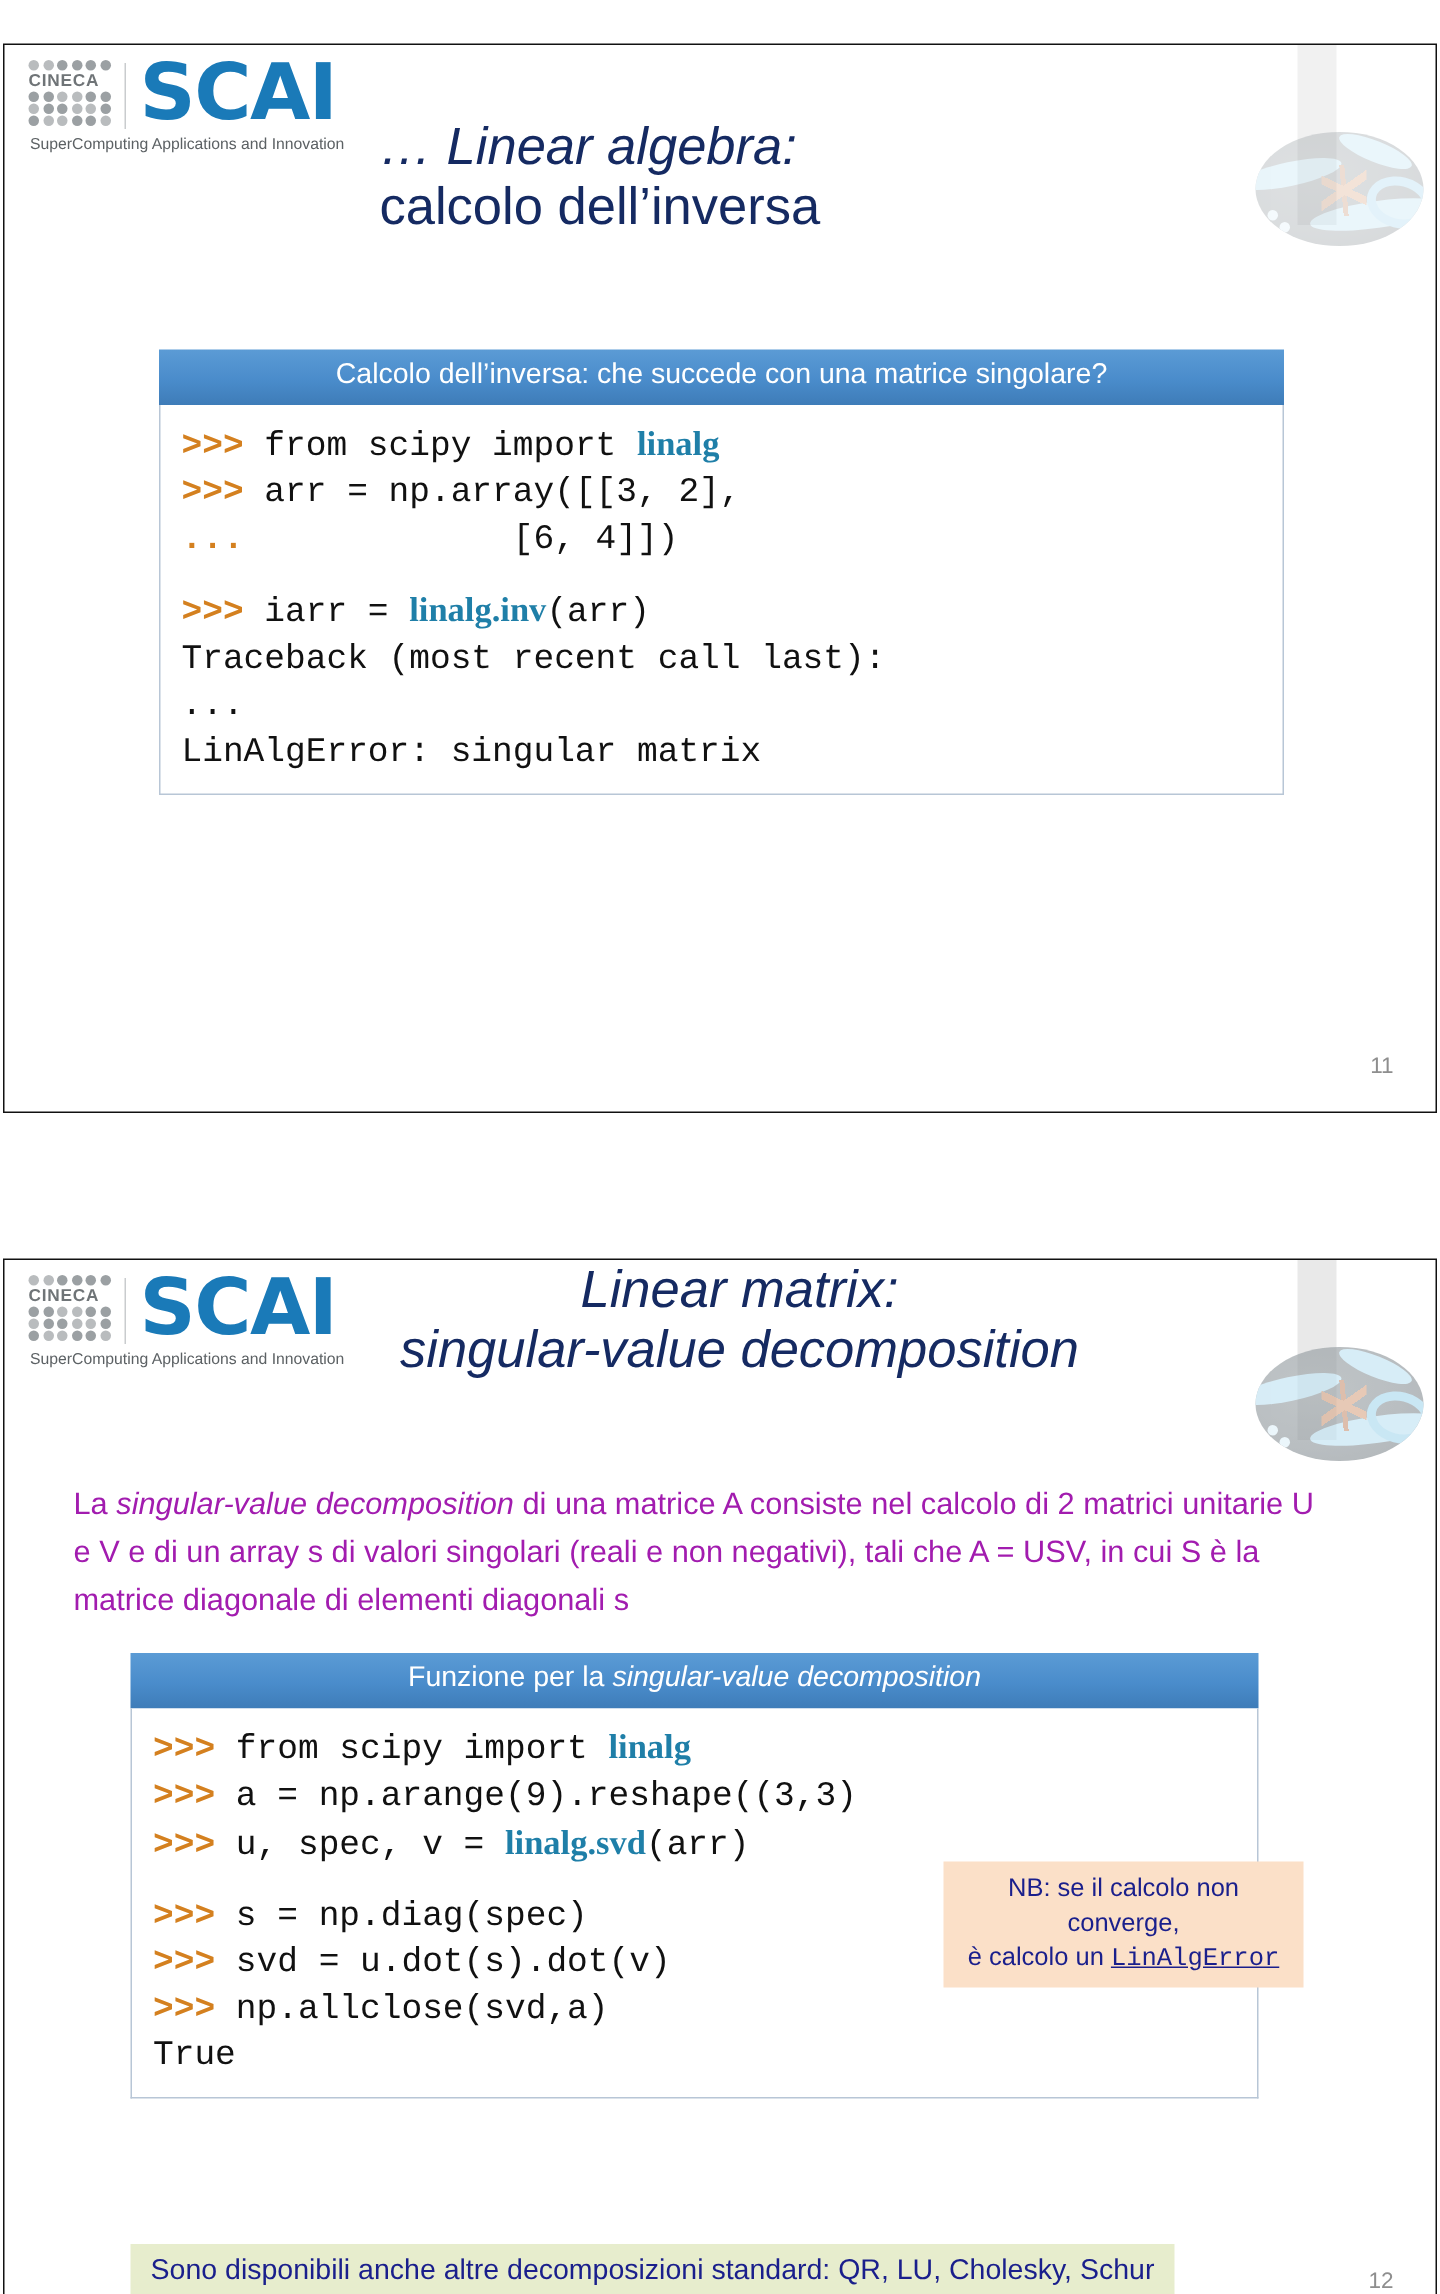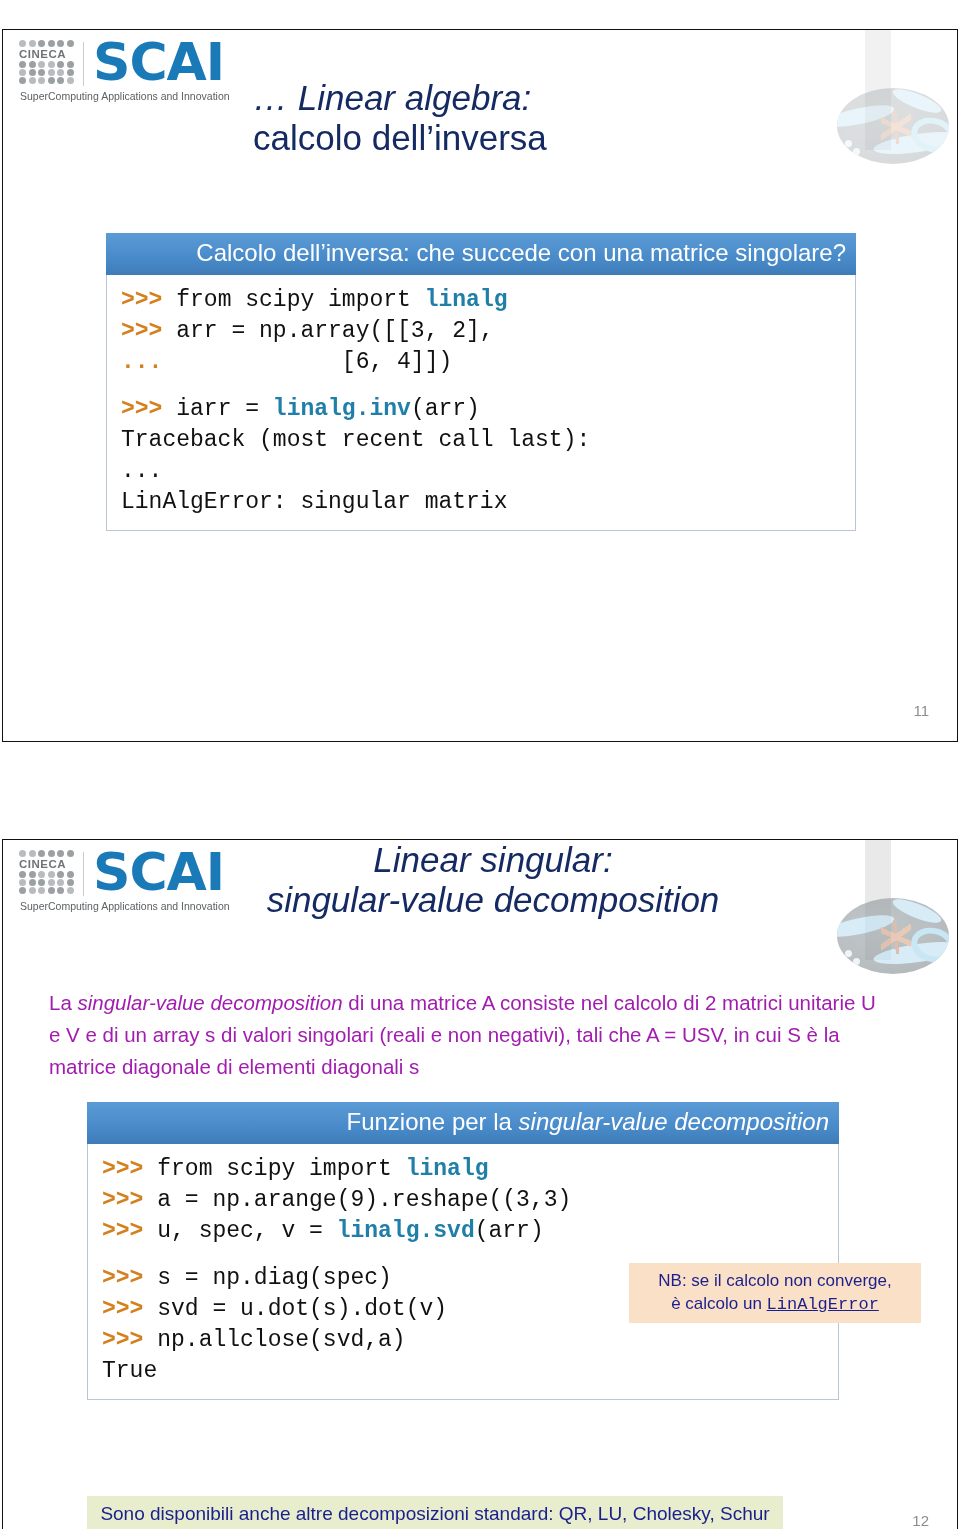--- a/index.html
+++ b/index.html
@@ -138,39 +138,39 @@
     font-size: 20.5px;
     line-height: 32px;
   }
   .body-text em { font-style: italic; }
 
   
   .card { position: absolute; }
   .card-header {
     background: linear-gradient(180deg, #5b9bd5 0%, #4a8ccb 55%, #3e7cb8 100%);
     color: #ffffff;
-    font-size: 24px;
-    text-align: right;
+    font-size: 19px;
+    text-align: center;
     padding: 7px 10px 9px 10px;
     line-height: 1.1;
   }
   .card-header em { font-style: italic; }
   .card-body {
     background: #ffffff;
     border: 1px solid #b8c6d6;
     border-top: none;
     padding: 10px 14px 12px 14px;
     font-family: "Liberation Mono", "DejaVu Sans Mono", monospace;
     font-size: 23px;
     line-height: 31px;
     color: #111111;
     white-space: pre;
   }
   .card-body .prompt { color: #d4801f; font-weight: bold; }
-  .card-body .mod    { color: #1f7fa8; font-weight: bold; }
+  .card-body .mod    { color: #1f7fa8; font-weight: bold; font-family: Liberation Serif, serif; }
   .card-body .blank  { display:block; height: 16px; }
 
   
   .callout {
     position: absolute;
     background: #fbe0c8;
     color: #1a1f8c;
     font-size: 17px;
     line-height: 23px;
     padding: 6px 10px 7px 10px;
@@ -314,32 +314,32 @@
             <i class="dk"></i>
             <i></i>
         </div>
       </div>
       <div class="divider"></div>
       <div class="scai">SCAI</div>
       <div class="tagline">SuperComputing Applications and Innovation</div>
     </div>
 
     <div class="slide-title" id="title-2">
-      <div class="l1">Linear singular:</div>
+      <div class="l1">Linear matrix:</div>
       <div class="l2">singular-value decomposition</div>
     </div>
 
     <div class="body-text" style="top:147px;" id="para-2"><span>La </span><em>singular-value decomposition</em><span> di una matrice A consiste nel calcolo di 2 matrici unitarie U e V e di un array s di valori singolari (reali e non negativi), tali che A = USV, in cui S è la matrice diagonale di elementi diagonali s</span></div>
 
     <div class="card" style="left:84px; top:262px; width:752px;">
       <div class="card-header" id="card2-header"><span>Funzione per la </span><em>singular-value decomposition</em></div>
       <div class="card-body" id="code-2"><div><span class="prompt">&gt;&gt;&gt; </span><span>from scipy import </span><span class="mod">linalg</span></div><div><span class="prompt">&gt;&gt;&gt; </span><span>a = np.arange(9).reshape((3,3)</span></div><div><span class="prompt">&gt;&gt;&gt; </span><span>u, spec, v = </span><span class="mod">linalg.svd</span><span>(arr)</span></div><div class="blank"></div><div><span class="prompt">&gt;&gt;&gt; </span><span>s = np.diag(spec)</span></div><div><span class="prompt">&gt;&gt;&gt; </span><span>svd = u.dot(s).dot(v)</span></div><div><span class="prompt">&gt;&gt;&gt; </span><span>np.allclose(svd,a)</span></div><div><span>True</span></div></div>
     </div>
 
-    <div class="callout" style="left:626px; top:423px; width:292px;">
+    <div class="callout" style="left:626px; top:401px; width:240px;">
       <div>NB: se il calcolo non converge,</div>
       <div><span>è calcolo un </span><span class="code">LinAlgError</span></div>
     </div>
 
     <div class="footer-band" style="left:84px; top:656px; width:696px;">Sono disponibili anche altre decomposizioni standard: QR, LU, Cholesky, Schur</div>
 
     <div class="page-no" style="bottom:22px;">12</div>
   </div>
 
 </div>

